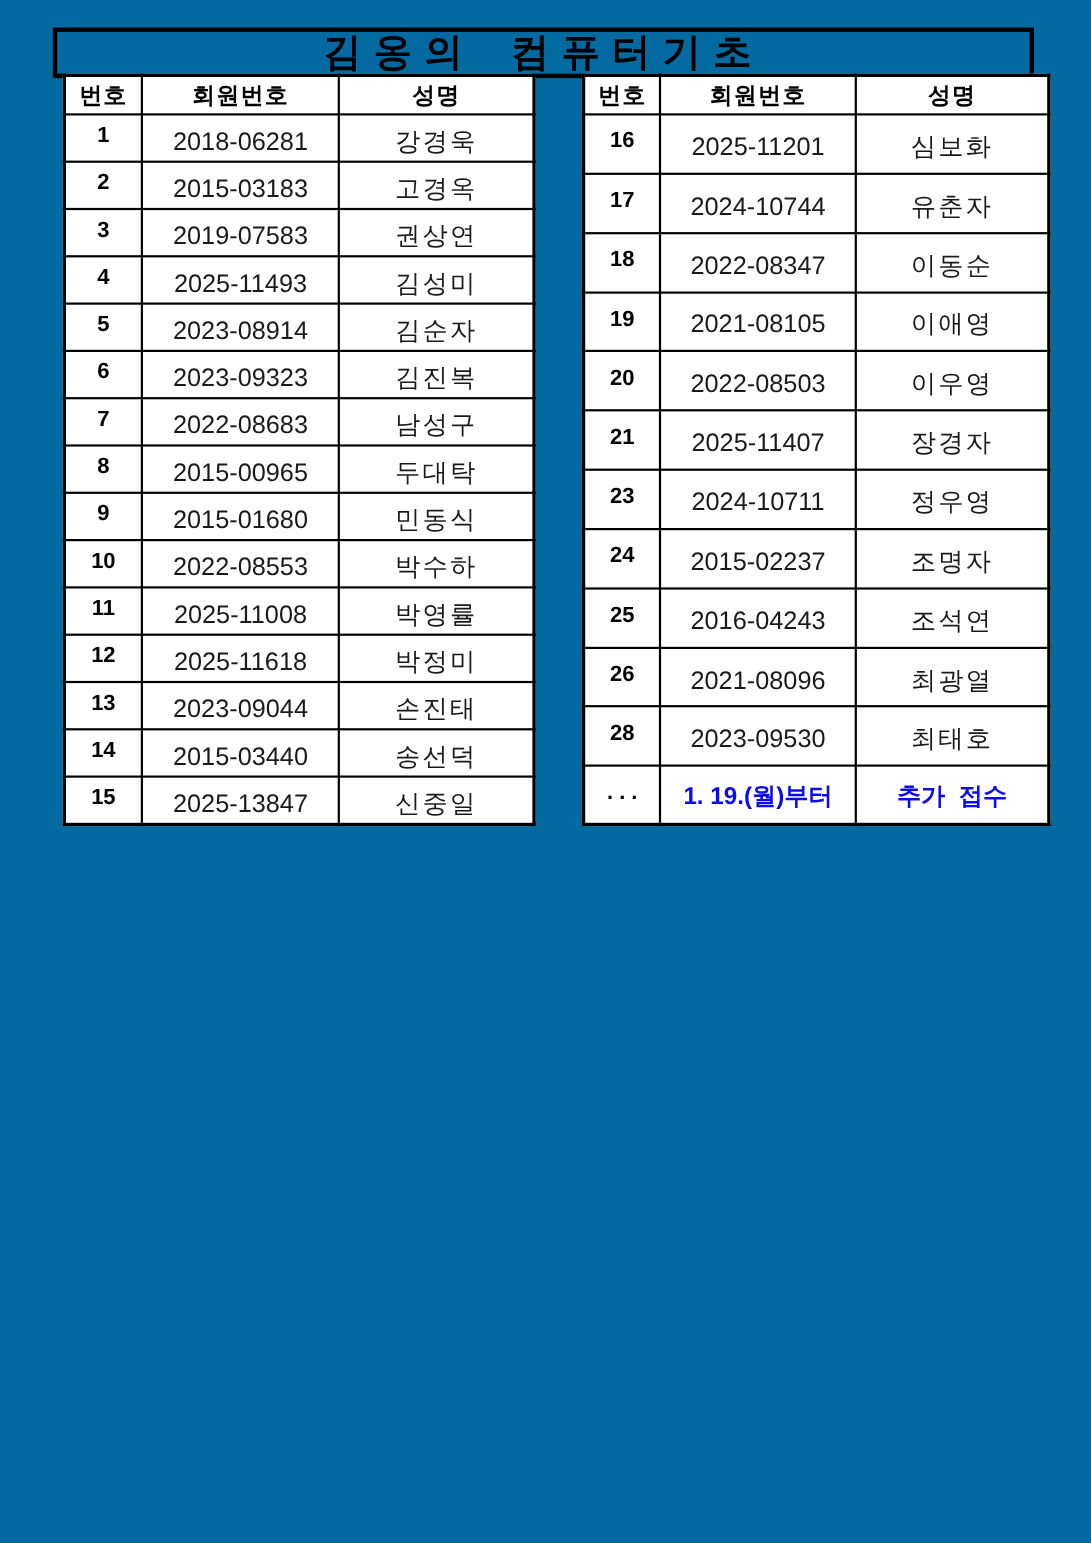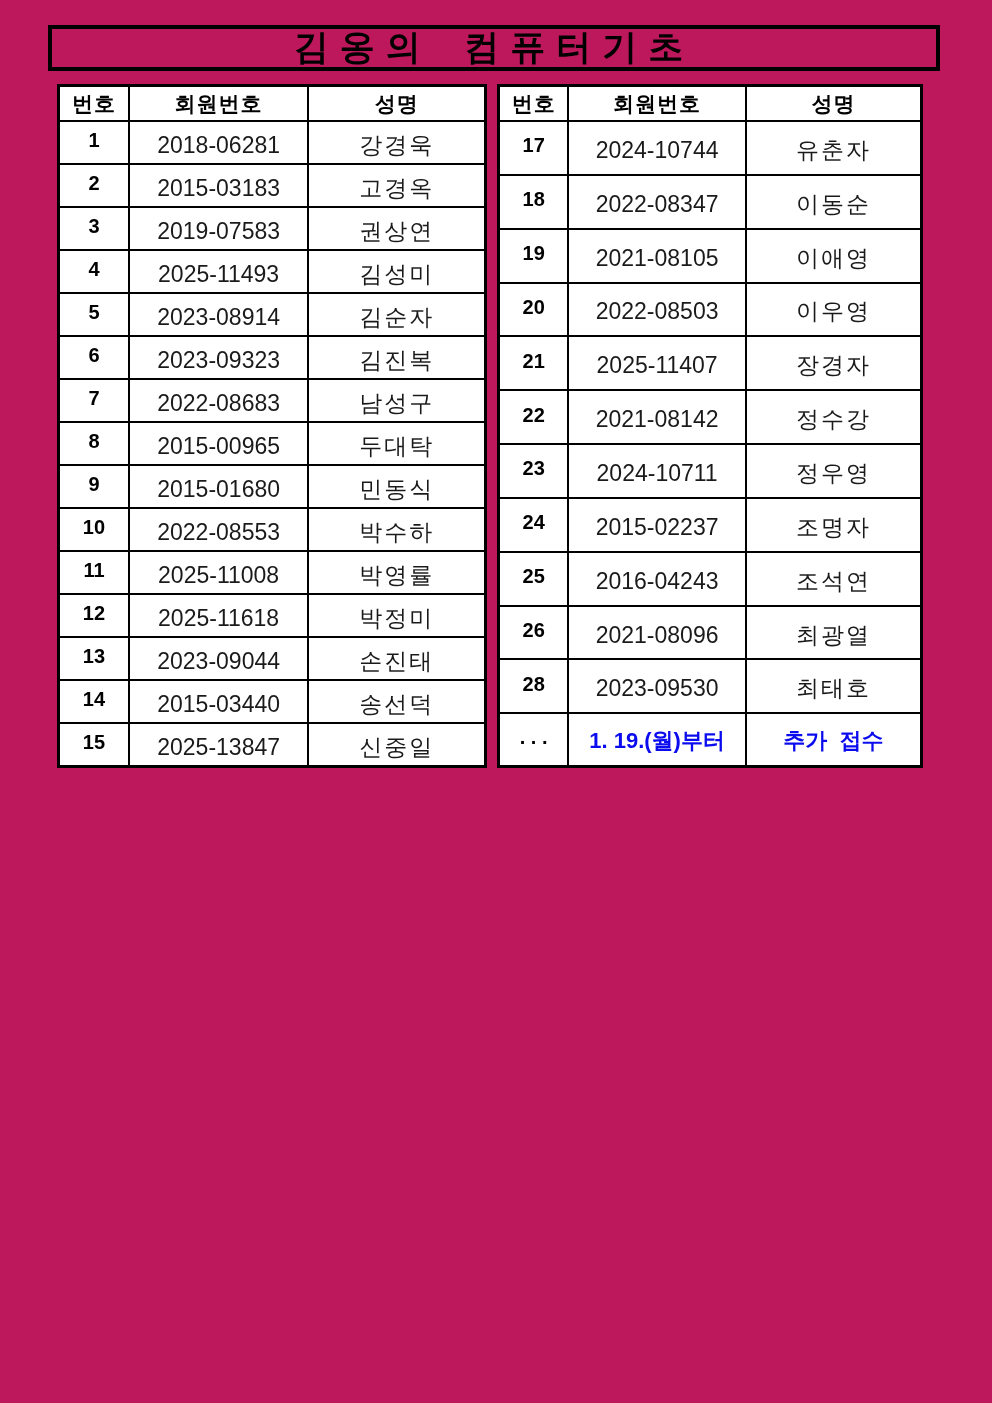--- a/index.html
+++ b/index.html
@@ -11,21 +11,21 @@
     width: 992px;
     height: 1403px;
     overflow: hidden;
     font-family: "Liberation Sans", "DejaVu Sans", sans-serif;
     color: #000;
   }
   .page {
     position: relative;
     width: 992px;
     height: 1403px;
-    background: #be185d;
+    background: #0369a1;
   }
   .title-box {
     box-sizing: border-box;
     position: absolute;
     left: 48px;
     top: 25px;
     width: 892px;
     height: 46px;
     border: 4px solid #000;
     display: flex;
@@ -36,23 +36,23 @@
     font-size: 35px;
     font-weight: bold;
     letter-spacing: 11px;
     word-spacing: 12px;
     white-space: pre;
     transform: translateY(-1px);
   }
   .tables {
     position: absolute;
     left: 57px;
-    top: 84px;
+    top: 67px;
     display: flex;
-    gap: 10px;
+    gap: 42px;
   }
   table.roster {
     border-collapse: collapse;
     table-layout: fixed;
     background: #fff;
   }
   table.roster.left  { width: 430px; }
   table.roster.right { width: 426px; }
   table.roster, table.roster th, table.roster td {
     border: 2px solid #000;
@@ -220,20 +220,25 @@
       </colgroup>
       <thead>
         <tr>
           <th>번호</th>
           <th>회원번호</th>
           <th>성명</th>
         </tr>
       </thead>
       <tbody>
           <tr>
+            <td>16</td>
+            <td>2025-11201</td>
+            <td>심보화</td>
+          </tr>
+          <tr>
             <td>17</td>
             <td>2024-10744</td>
             <td>유춘자</td>
           </tr>
           <tr>
             <td>18</td>
             <td>2022-08347</td>
             <td>이동순</td>
           </tr>
           <tr>
@@ -243,25 +248,20 @@
           </tr>
           <tr>
             <td>20</td>
             <td>2022-08503</td>
             <td>이우영</td>
           </tr>
           <tr>
             <td>21</td>
             <td>2025-11407</td>
             <td>장경자</td>
-          </tr>
-          <tr>
-            <td>22</td>
-            <td>2021-08142</td>
-            <td>정수강</td>
           </tr>
           <tr>
             <td>23</td>
             <td>2024-10711</td>
             <td>정우영</td>
           </tr>
           <tr>
             <td>24</td>
             <td>2015-02237</td>
             <td>조명자</td>

